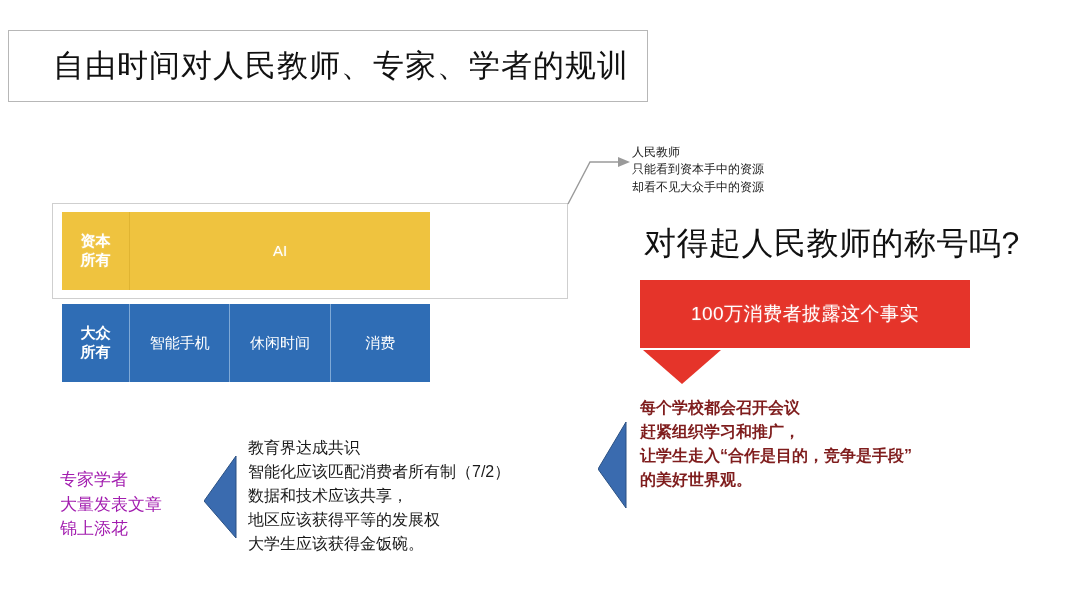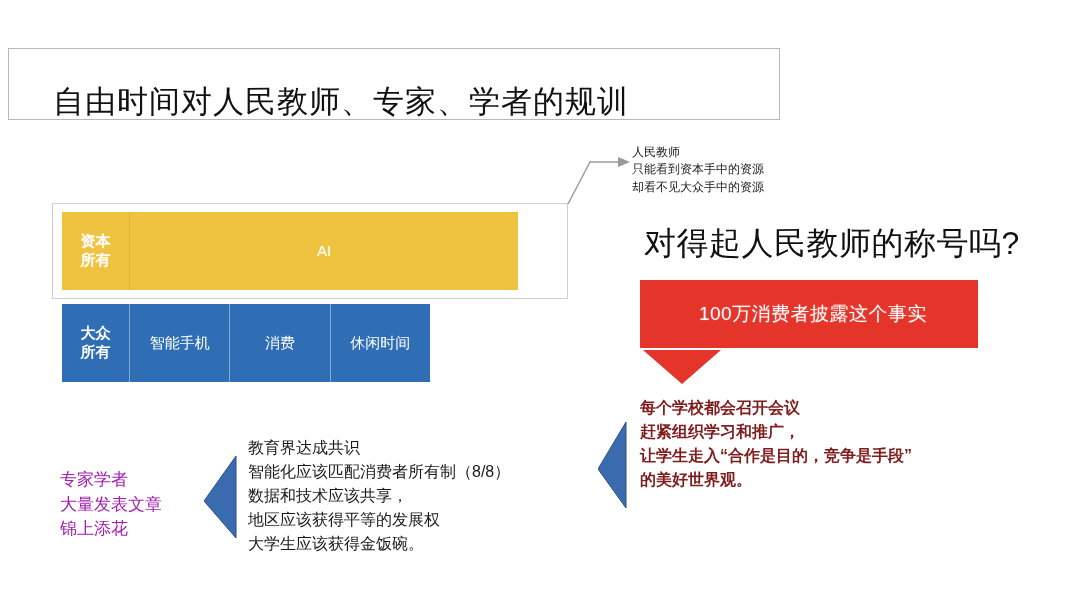--- a/index.html
+++ b/index.html
@@ -13,28 +13,28 @@
     position: relative;
     overflow: hidden;
     font-family: "Liberation Sans", "DejaVu Sans", sans-serif;
     color: #1a1a1a;
   }
 
   
   .title-box {
     position: absolute;
     left: 8px;
-    top: 48px;
-    width: 772px;
+    top: 30px;
+    width: 640px;
     height: 72px;
     border: 1px solid #b7b7b7;
     background: #ffffff;
     box-sizing: border-box;
     display: flex;
-    align-items: flex-end;
+    align-items: center;
   }
   .title-text {
     font-size: 31px;
     letter-spacing: 1px;
     color: #111111;
     padding-left: 44px;
     white-space: nowrap;
     line-height: 1.1;
   }
 
@@ -50,21 +50,21 @@
     box-sizing: border-box;
   }
   .row {
     position: absolute;
     display: flex;
     height: 78px;
   }
   .row-yellow {
     left: 62px;
     top: 212px;
-    width: 456px;
+    width: 368px;
   }
   .row-blue {
     left: 62px;
     top: 304px;
     width: 368px;
   }
   .cell {
     display: flex;
     align-items: center;
     justify-content: center;
@@ -122,21 +122,20 @@
   .red-banner {
     position: absolute;
     left: 640px;
     top: 280px;
     width: 330px;
     height: 68px;
     background: #E5342A;
     display: flex;
     align-items: center;
     justify-content: center;
-    padding-left: 8px;
   }
   .red-banner-text {
     font-size: 19px;
     color: #ffffff;
     letter-spacing: 0.5px;
     text-shadow: 0 0 2px rgba(255,255,255,0.25);
   }
   .red-triangle {
     position: absolute;
     left: 643px;
@@ -202,22 +201,22 @@
 <div class="row row-yellow">
   <div class="cell narrow">资本
 所有</div>
   <div class="cell wide">AI</div>
 </div>
 
 <div class="row row-blue">
   <div class="cell narrow">大众
 所有</div>
   <div class="cell wide">智能手机</div>
+  <div class="cell wide">休闲时间</div>
   <div class="cell wide">消费</div>
-  <div class="cell wide">休闲时间</div>
 </div>
 
 <svg class="connector" viewBox="0 0 80 62">
   <path d="M 8 58 L 30 16 L 60 16" fill="none" stroke="#9a9a9a" stroke-width="1.4"></path>
   <path d="M 58 11 L 70 16 L 58 21 Z" fill="#9a9a9a"></path>
 </svg>
 
 <div class="note-teacher">人民教师
 只能看到资本手中的资源
 却看不见大众手中的资源</div>
@@ -239,20 +238,20 @@
 
 <div class="note-expert">专家学者
 大量发表文章
 锦上添花</div>
 
 <svg class="arrow-left-mid" viewBox="0 0 34 82">
   <polygon points="32,0 32,82 0,45" fill="#3A6BAF" stroke="#2b5183" stroke-width="1"></polygon>
 </svg>
 
 <div class="note-consensus">教育界达成共识
-智能化应该匹配消费者所有制（8/8）
+智能化应该匹配消费者所有制（7/2）
 数据和技术应该共享，
 地区应该获得平等的发展权
 大学生应该获得金饭碗。</div>
 
 <svg class="arrow-left-right" viewBox="0 0 30 86">
   <polygon points="28,0 28,86 0,47" fill="#3A6BAF" stroke="#2b5183" stroke-width="1"></polygon>
 </svg>
 
 </body></html>

